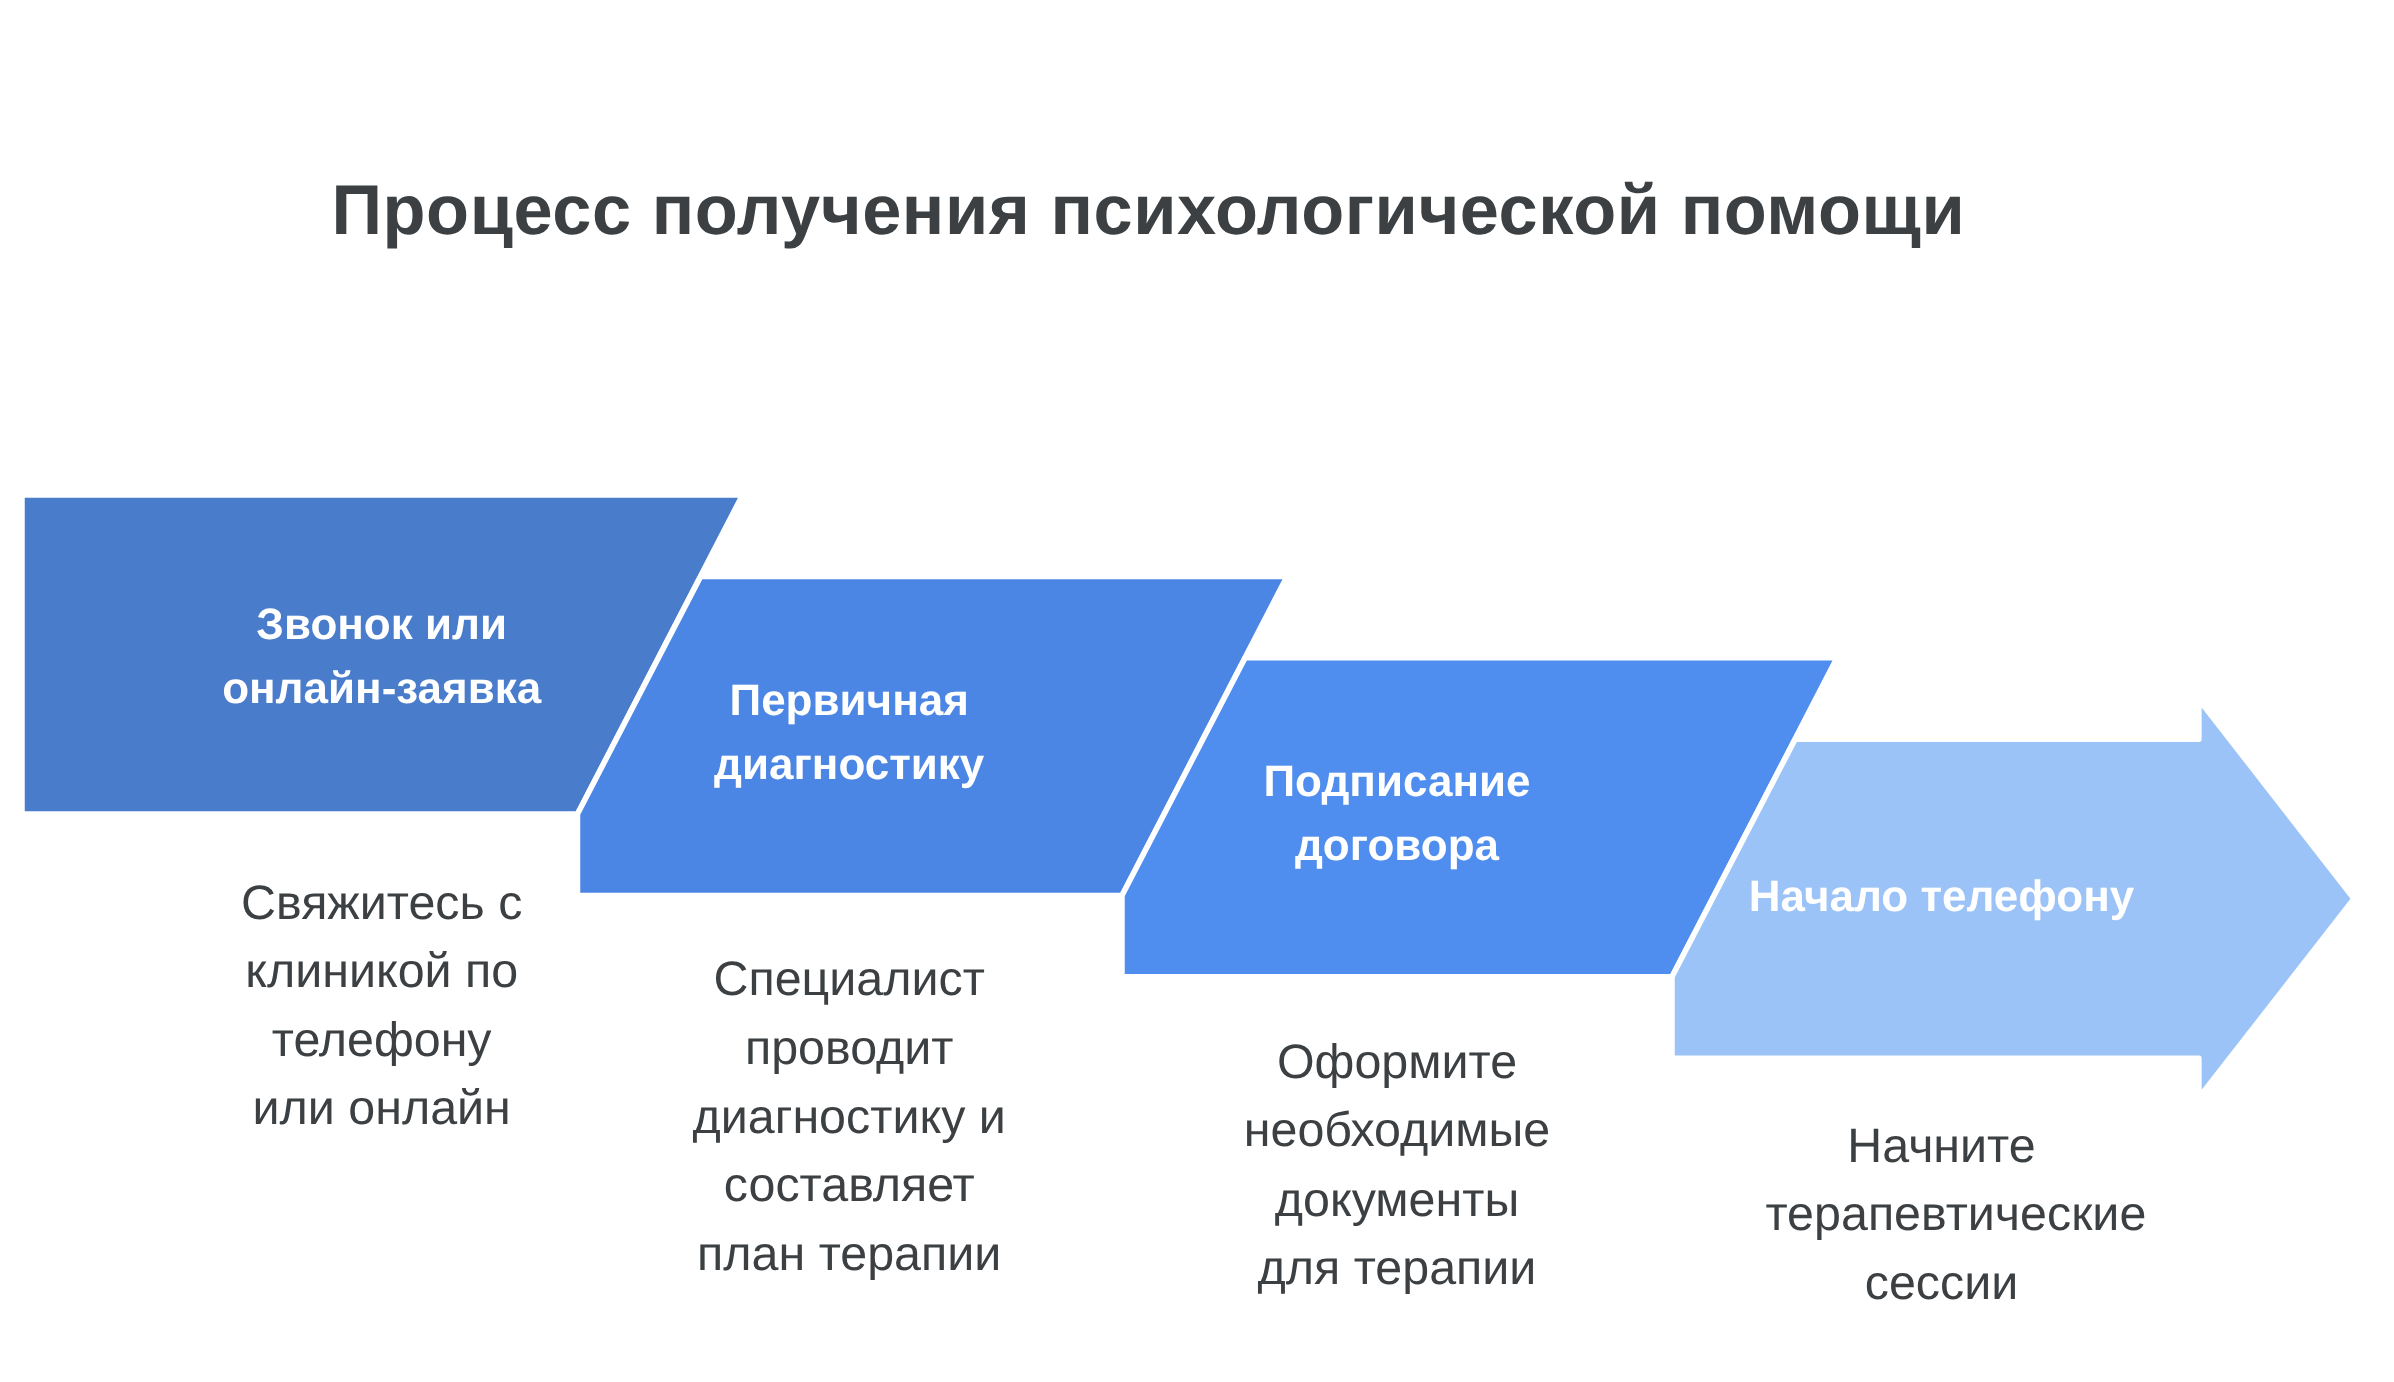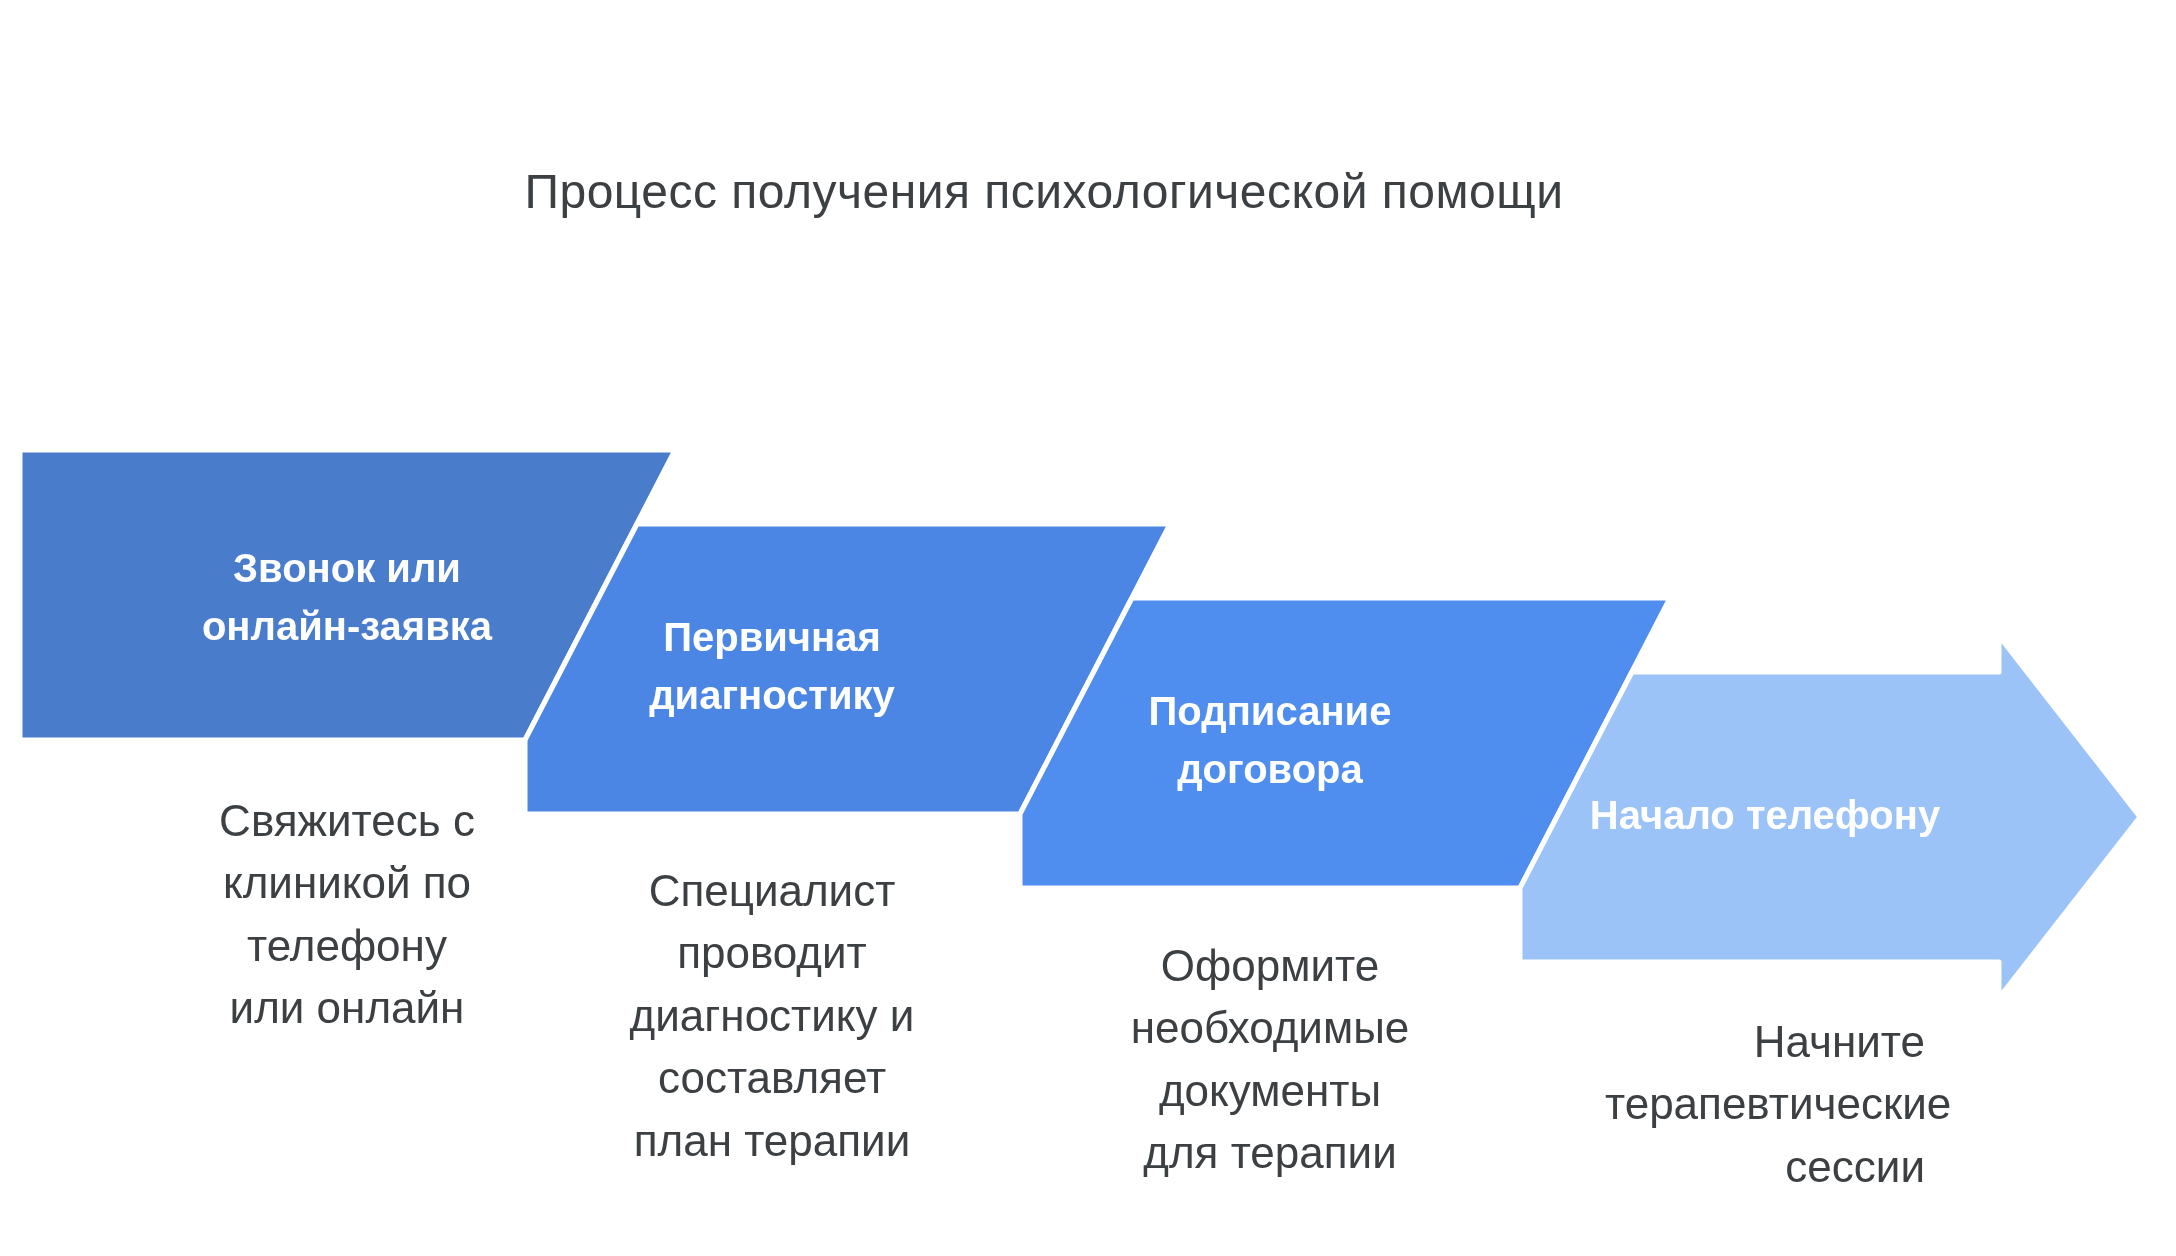--- a/index.html
+++ b/index.html
@@ -14,22 +14,22 @@
       height: 1256px;
       background: #ffffff;
       overflow: hidden;
       color: var(--text-color, #3C4043);
     }
     .page-title {
       position: absolute;
       left: 1044px;
       top: 191px;
       transform: translate(-50%, -50%);
-      font-size: 48px;
-      font-weight: 400;
+      font-size: 64px;
+      font-weight: 700;
       color: var(--text-color, #3C4043);
       white-space: nowrap;
       letter-spacing: 0.5px;
       margin: 0;
     }
     .diagram-svg {
       position: absolute;
       left: 0;
       top: 0;
       width: 2176px;
@@ -55,21 +55,21 @@
     }
     
     .label-1 { left: 347px;  top: 597px;  width: 320px; }
     .label-2 { left: 772px;  top: 666px;  width: 300px; }
     .label-3 { left: 1270px; top: 740px;  width: 260px; }
     .label-4 { left: 1765px; top: 815px;  width: 420px; }
     
     .desc-1 { left: 347px;  top: 915px;  width: 265px; }
     .desc-2 { left: 772px;  top: 1016px; width: 300px; }
     .desc-3 { left: 1270px; top: 1060px; width: 280px; }
-    .desc-4 { left: 1765px; top: 1105px; width: 320px; text-align: right; }
+    .desc-4 { left: 1765px; top: 1105px; width: 320px; }
   </style>
 </head>
 <body>
 
 <div class="canvas">
 
   <h1 class="page-title">Процесс получения психологической помощи</h1>
 
   <svg class="diagram-svg" viewBox="0 0 2176 1256" xmlns="http://www.w3.org/2000/svg">
     <polygon points="20,450 675,450 525,740 20,740" stroke="#ffffff" stroke-width="5" stroke-linejoin="round" fill="#4A7CCC"></polygon>

